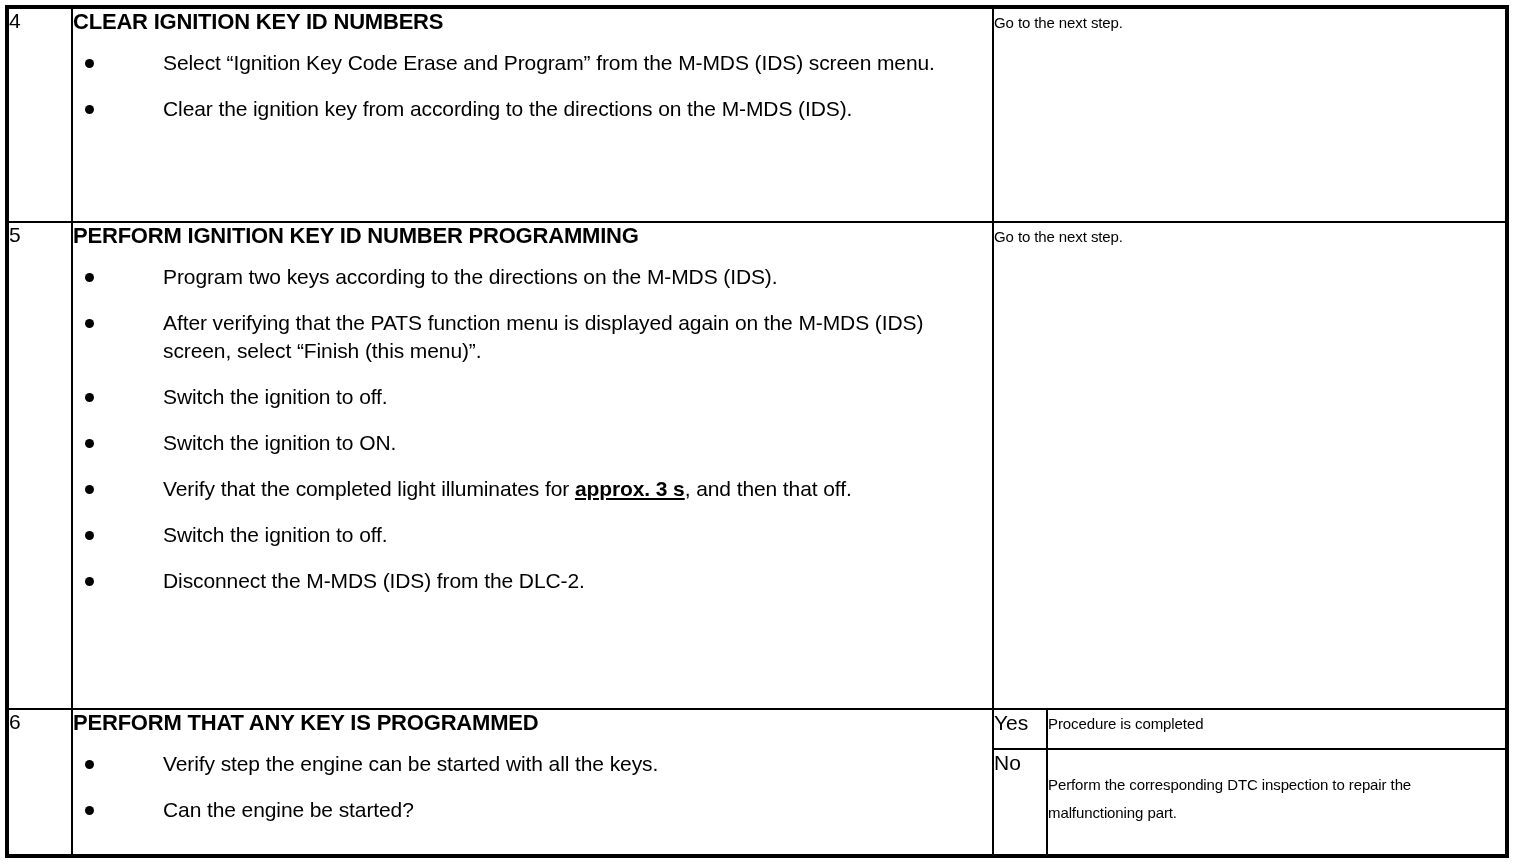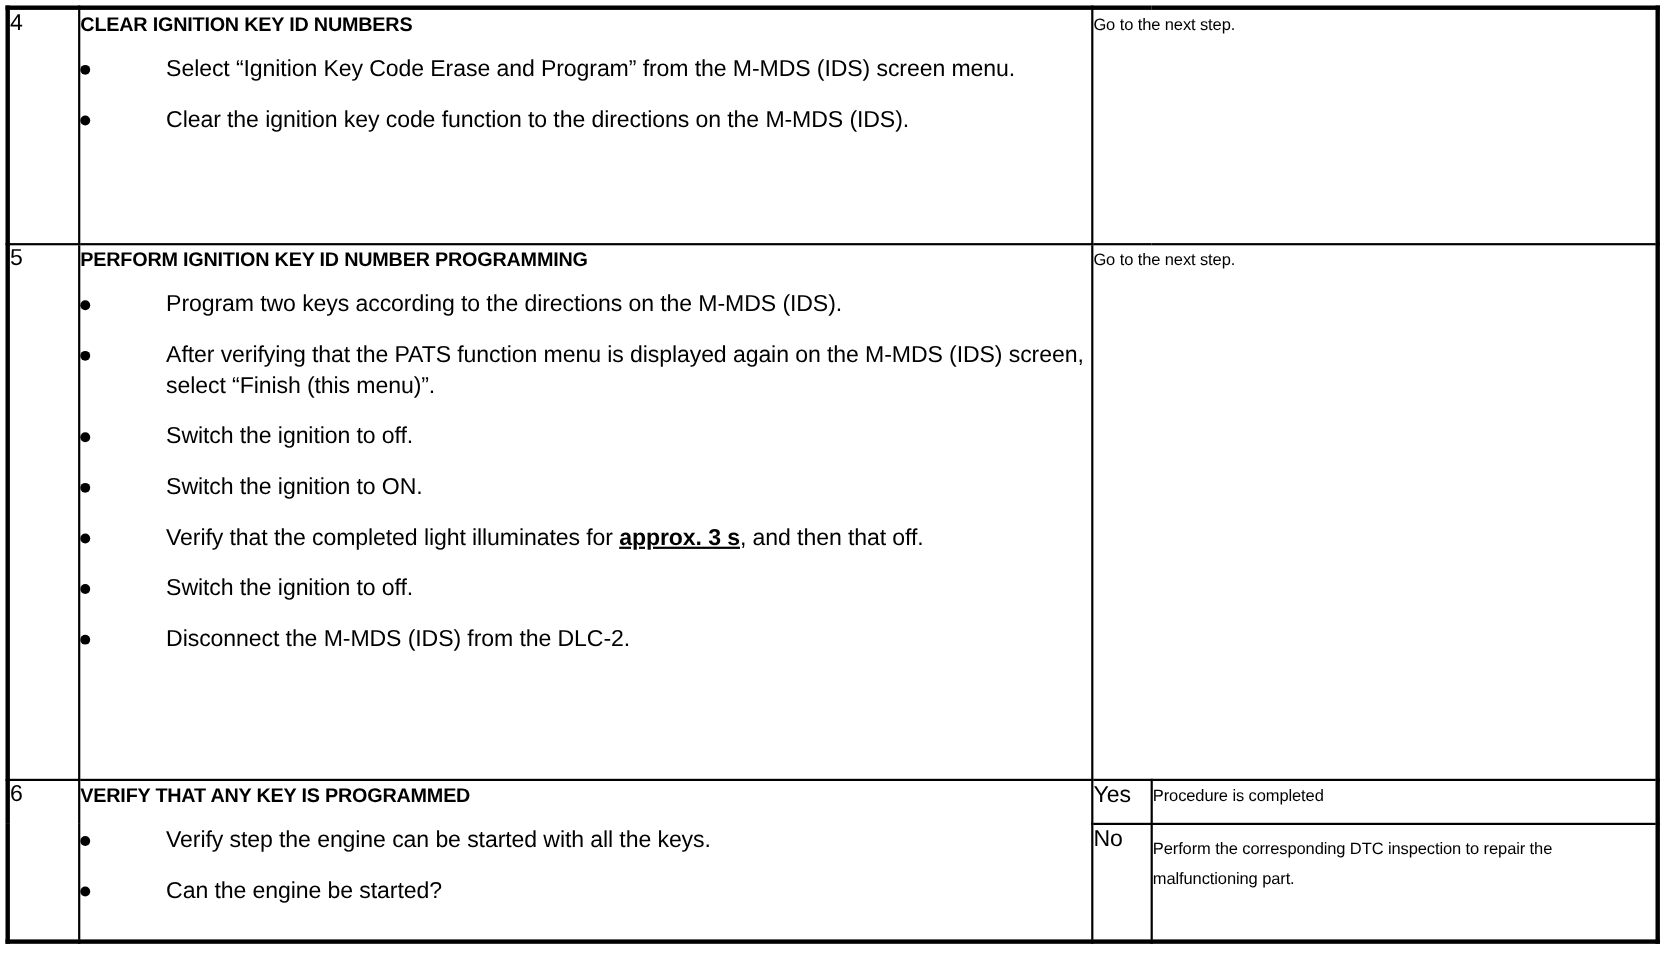--- a/index.html
+++ b/index.html
@@ -54,29 +54,29 @@
     padding: 8px 0 0 6px;
     letter-spacing: 0px;
   }
 
   
   .body-cell {
     padding: 8px 10px 10px 10px;
   }
   .step-title {
     font-weight: bold;
-    font-size: 18px;
+    font-size: 22px;
     line-height: 26px;
     letter-spacing: -0.2px;
     white-space: nowrap;
     margin: 0 0 6px 0;
   }
   .bullets {
     list-style: none;
-    margin: 0;
+    margin: 12px;
     padding: 0;
   }
   .bullet-item {
     position: relative;
     padding-left: 78px;
     font-size: 21px;
     line-height: 28px;
     letter-spacing: -0.1px;
     margin-top: 18px;
   }
@@ -97,21 +97,21 @@
   
   .result-cell {
     font-size: 15px;
     line-height: 28px;
     letter-spacing: -0.1px;
     vertical-align: middle;
     padding: 0 0 0 8px;
   }
   .result-cell.topalign {
     vertical-align: top;
-    padding-top: 8px;
+    padding-top: 21px;
   }
   .yn-cell {
     font-size: 21px;
     line-height: 26px;
     vertical-align: middle;
     text-align: left;
     padding: 0 0 0 4px;
   }
 
   .r4-body  { height: 212px; }
@@ -137,21 +137,21 @@
 
         <td class="body-cell r4-body">
           <div class="step-title">CLEAR IGNITION KEY ID NUMBERS</div>
           <ul class="bullets">
             <li class="bullet-item">
               <span class="bullet-dot"></span>
               <span class="bullet-text">Select “Ignition Key Code Erase and Program” from the M-MDS (IDS) screen menu.</span>
             </li>
             <li class="bullet-item">
               <span class="bullet-dot"></span>
-              <span class="bullet-text">Clear the ignition key code function to the directions on the M-MDS (IDS).</span>
+              <span class="bullet-text">Clear the ignition key from according to the directions on the M-MDS (IDS).</span>
             </li>
           </ul>
         </td>
 
         <td class="result-cell" colspan="2">Go to the next step.</td>
       </tr>
 
       <tr>
         <td class="step-num">5</td>
 
@@ -189,21 +189,21 @@
           </ul>
         </td>
 
         <td class="result-cell" colspan="2">Go to the next step.</td>
       </tr>
 
       <tr>
         <td class="step-num" rowspan="2">6</td>
 
         <td class="body-cell r6-body" rowspan="2">
-          <div class="step-title">VERIFY THAT ANY KEY IS PROGRAMMED</div>
+          <div class="step-title">PERFORM THAT ANY KEY IS PROGRAMMED</div>
           <ul class="bullets">
             <li class="bullet-item">
               <span class="bullet-dot"></span>
               <span class="bullet-text">Verify step the engine can be started with all the keys.</span>
             </li>
             <li class="bullet-item">
               <span class="bullet-dot"></span>
               <span class="bullet-text">Can the engine be started?</span>
             </li>
           </ul>

